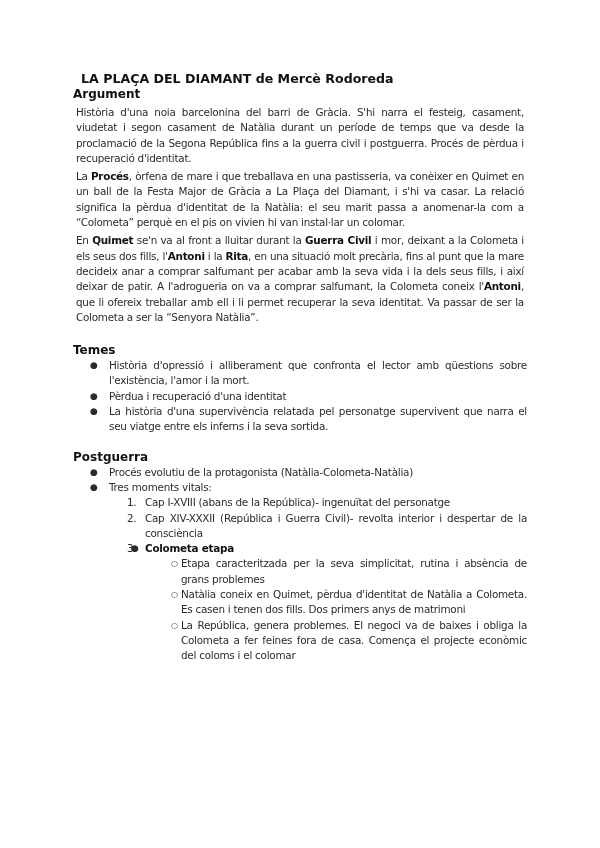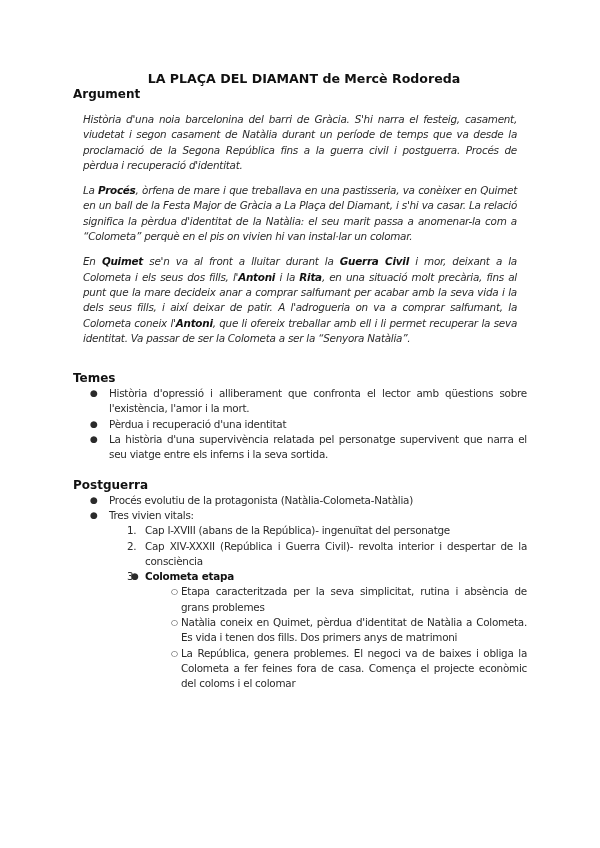--- a/index.html
+++ b/index.html
@@ -1,21 +1,21 @@
 <!DOCTYPE html>
 <html><head>
   <meta charset="utf-8">
   <style>
     html, body { margin:0; padding:0; background:#ffffff; }
     body { width:600px; height:848px; position:relative; overflow:hidden;
       font-family:"DejaVu Sans", sans-serif; color:#2b2b2b; }
     .page { position:absolute; left:73px; top:70px; width:454px; font-size:10.4px; line-height:15.3px; }
-    .title { text-align:center; font-weight:bold; font-size:12.6px; color:#111; line-height:17px; margin-left:8px; }
+    .title { text-align:left; font-weight:bold; font-size:12.6px; color:#111; line-height:17px; margin-left:8px; }
     .h { font-weight:bold; color:#111; font-size:12px; line-height:15px; }
-    p { margin:10px; text-align:justify; letter-spacing:-0.25px;font-style:italic; }
+    p { margin:3px; text-align:justify; letter-spacing:-0.25px; }
     b { color:#111; }
     .gap { height:15px; }
     ul, ol { margin:0; padding:0; list-style:none; }
     li { position:relative; text-align:justify; letter-spacing:-0.25px; }
     .l1 { padding-left:36px; }
     .l1 > .mk { position:absolute; left:17px; top:0; }
     .l2 { padding-left:72px; }
     .l2 > .mk { position:absolute; left:54px; top:0; }
     .l3 { padding-left:108px; }
     .l3 > .mk { position:absolute; left:98px; top:0; font-size:8px; }
@@ -37,22 +37,22 @@
   <ul>
     <li class="l1"><span class="mk dot">●</span><span>Història d'opressió i alliberament que confronta el lector amb qüestions sobre l'existència, l'amor i la mort.</span></li>
     <li class="l1"><span class="mk dot">●</span><span>Pèrdua i recuperació d'una identitat</span></li>
     <li class="l1"><span class="mk dot">●</span><span>La història d'una supervivència relatada pel personatge supervivent que narra el seu viatge entre els inferns i la seva sortida.</span></li>
   </ul>
 
   <div class="gap"></div>
   <div class="h">Postguerra</div>
   <ul>
     <li class="l1"><span class="mk dot">●</span><span>Procés evolutiu de la protagonista (Natàlia-Colometa-Natàlia)</span></li>
-    <li class="l1"><span class="mk dot">●</span><span>Tres vivien vitals:</span></li>
+    <li class="l1"><span class="mk dot">●</span><span>Tres moments vitals:</span></li>
     <li class="l2"><span class="mk">1.</span><span>Cap I-XVIII (abans de la República)- ingenuïtat del personatge</span></li>
     <li class="l2"><span class="mk">2.</span><span>Cap XIV-XXXII (República i Guerra Civil)- revolta interior i despertar de la consciència</span></li>
     <li class="l2"><span class="mk">3.</span></li>
     <li class="l2"><span class="mk dot" style="left:58px">●</span><b>Colometa etapa</b></li>
     <li class="l3"><span class="mk">○</span><span>Etapa caracteritzada per la seva simplicitat, rutina i absència de grans problemes</span></li>
-    <li class="l3"><span class="mk">○</span><span>Natàlia coneix en Quimet, pèrdua d'identitat de Natàlia a Colometa. Es vida i tenen dos fills. Dos primers anys de matrimoni</span></li>
+    <li class="l3"><span class="mk">○</span><span>Natàlia coneix en Quimet, pèrdua d'identitat de Natàlia a Colometa. Es casen i tenen dos fills. Dos primers anys de matrimoni</span></li>
     <li class="l3"><span class="mk">○</span><span>La República, genera problemes. El negoci va de baixes i obliga la Colometa a fer feines fora de casa. Comença el projecte econòmic del coloms i el colomar</span></li>
   </ul>
 </div>
 
 </body></html>

